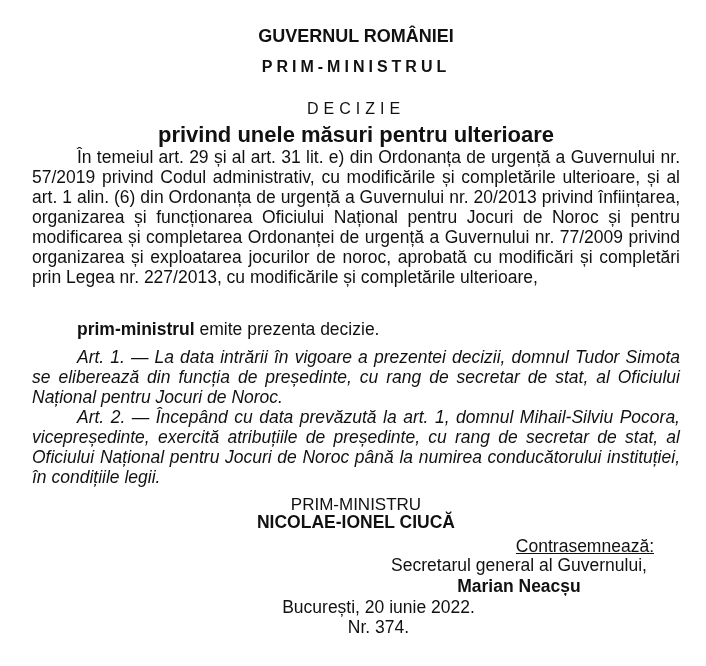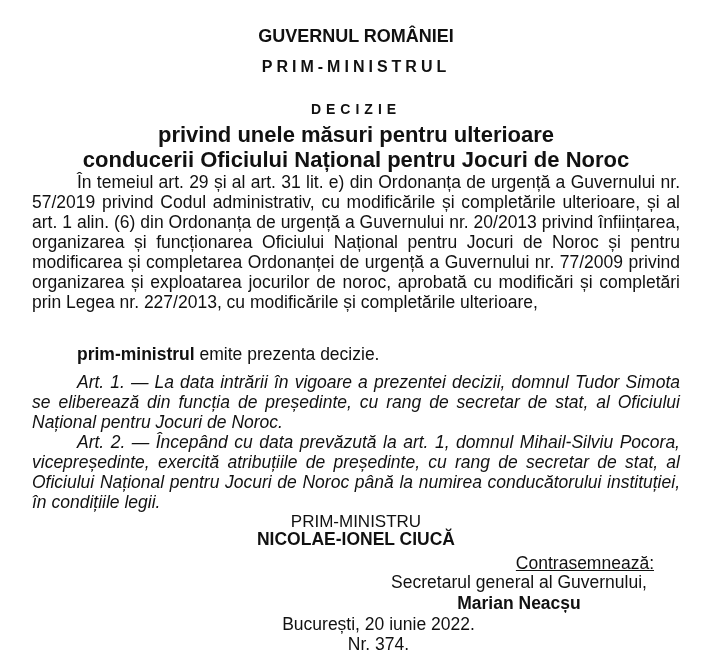--- a/index.html
+++ b/index.html
@@ -31,22 +31,22 @@
   }
   .pm-heading {
     margin-top: 12px;
     font-size: 16px;
     font-weight: bold;
     letter-spacing: 4px;
     line-height: 18px;
   }
   .title-block { margin-top: 20px; }
   .decision-kind {
-    font-size: 14px;
-    font-weight: bold;
+    font-size: 16px;
+    font-weight: normal;
     letter-spacing: 5px;
     line-height: 26px;
   }
   .decision-subtitle {
     font-size: 22px;
     font-weight: bold;
     line-height: 25px;
   }
 
   .body-par {
@@ -56,21 +56,21 @@
   }
   .preamble { margin-top: 0; }
   .enacting {
     margin-top: 32px;
     text-indent: 45px;
   }
   .enacting .authority { font-weight: bold; }
   .articles { margin-top: 8px; font-style: italic; }
 
   .sig-block {
-    margin-top: 2px;
+    margin-top: 10px;
     text-align: center;
   }
   .sig-role { line-height: 16px; font-size: 17px; }
   .sig-name { line-height: 19px; font-size: 17.5px; font-weight: bold; }
 
   .countersign {
     margin-top: 6px;
     margin-left: auto;
     margin-right: 26px;
     width: 270px;
@@ -88,21 +88,20 @@
 
 <div class="page">
 
   <div class="gov-name center">GUVERNUL ROMÂNIEI</div>
 
   <div class="pm-heading center">PRIM-MINISTRUL</div>
 
   <div class="title-block center">
     <div class="decision-kind">DECIZIE</div>
     <div class="decision-subtitle">privind unele măsuri pentru ulterioare</div>
-    <div class="decision-subtitle">conducerii Oficiului Național pentru Jocuri de Noroc</div>
   </div>
 
   <p class="body-par preamble">În temeiul art. 29 și al art. 31 lit. e) din Ordonanța de urgență a Guvernului nr. 57/2019 privind Codul administrativ, cu modificările și completările ulterioare, și al art. 1 alin. (6) din Ordonanța de urgență a Guvernului nr. 20/2013 privind înființarea, organizarea și funcționarea Oficiului Național pentru Jocuri de Noroc și pentru modificarea și completarea Ordonanței de urgență a Guvernului nr. 77/2009 privind organizarea și exploatarea jocurilor de noroc, aprobată cu modificări și completări prin Legea nr. 227/2013, cu modificările și completările ulterioare,</p>
 
   <div class="enacting">
     <span class="authority">prim-ministrul</span><span> emite prezenta decizie.</span>
   </div>
 
   <div class="articles">
     <p class="body-par">Art. 1. — La data intrării în vigoare a prezentei decizii, domnul Tudor Simota se eliberează din funcția de președinte, cu rang de secretar de stat, al Oficiului Național pentru Jocuri de Noroc.</p>

